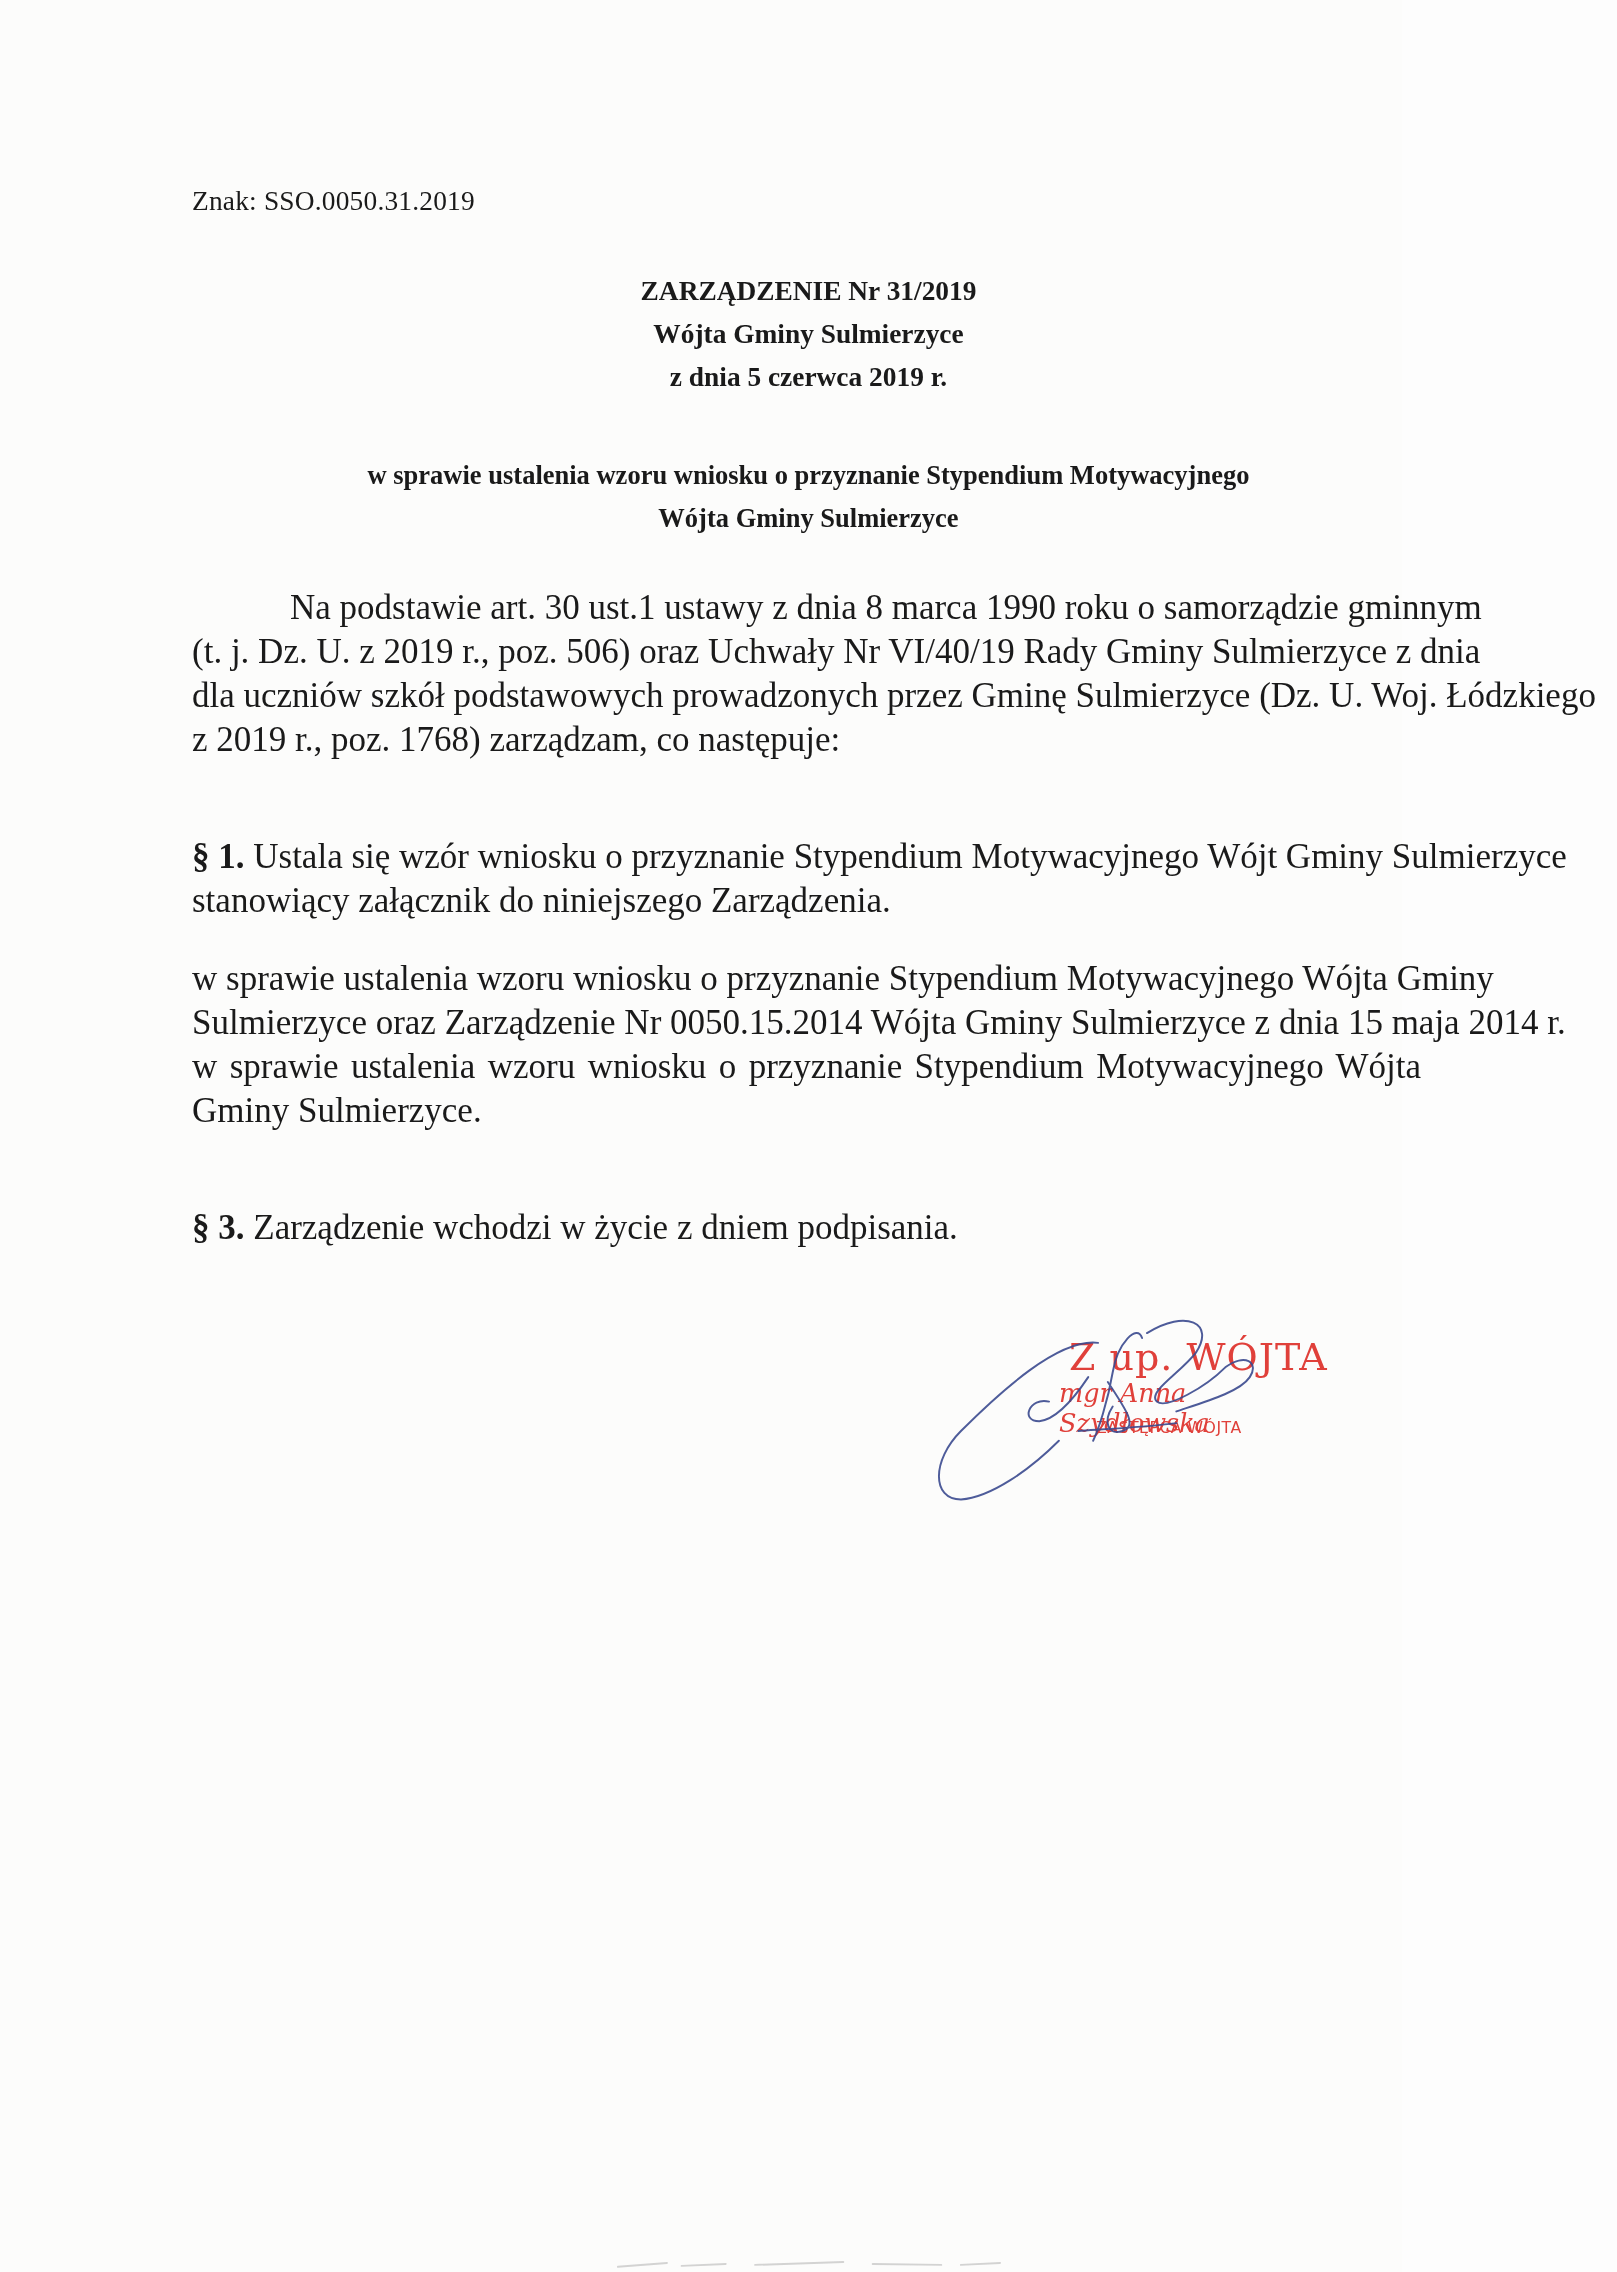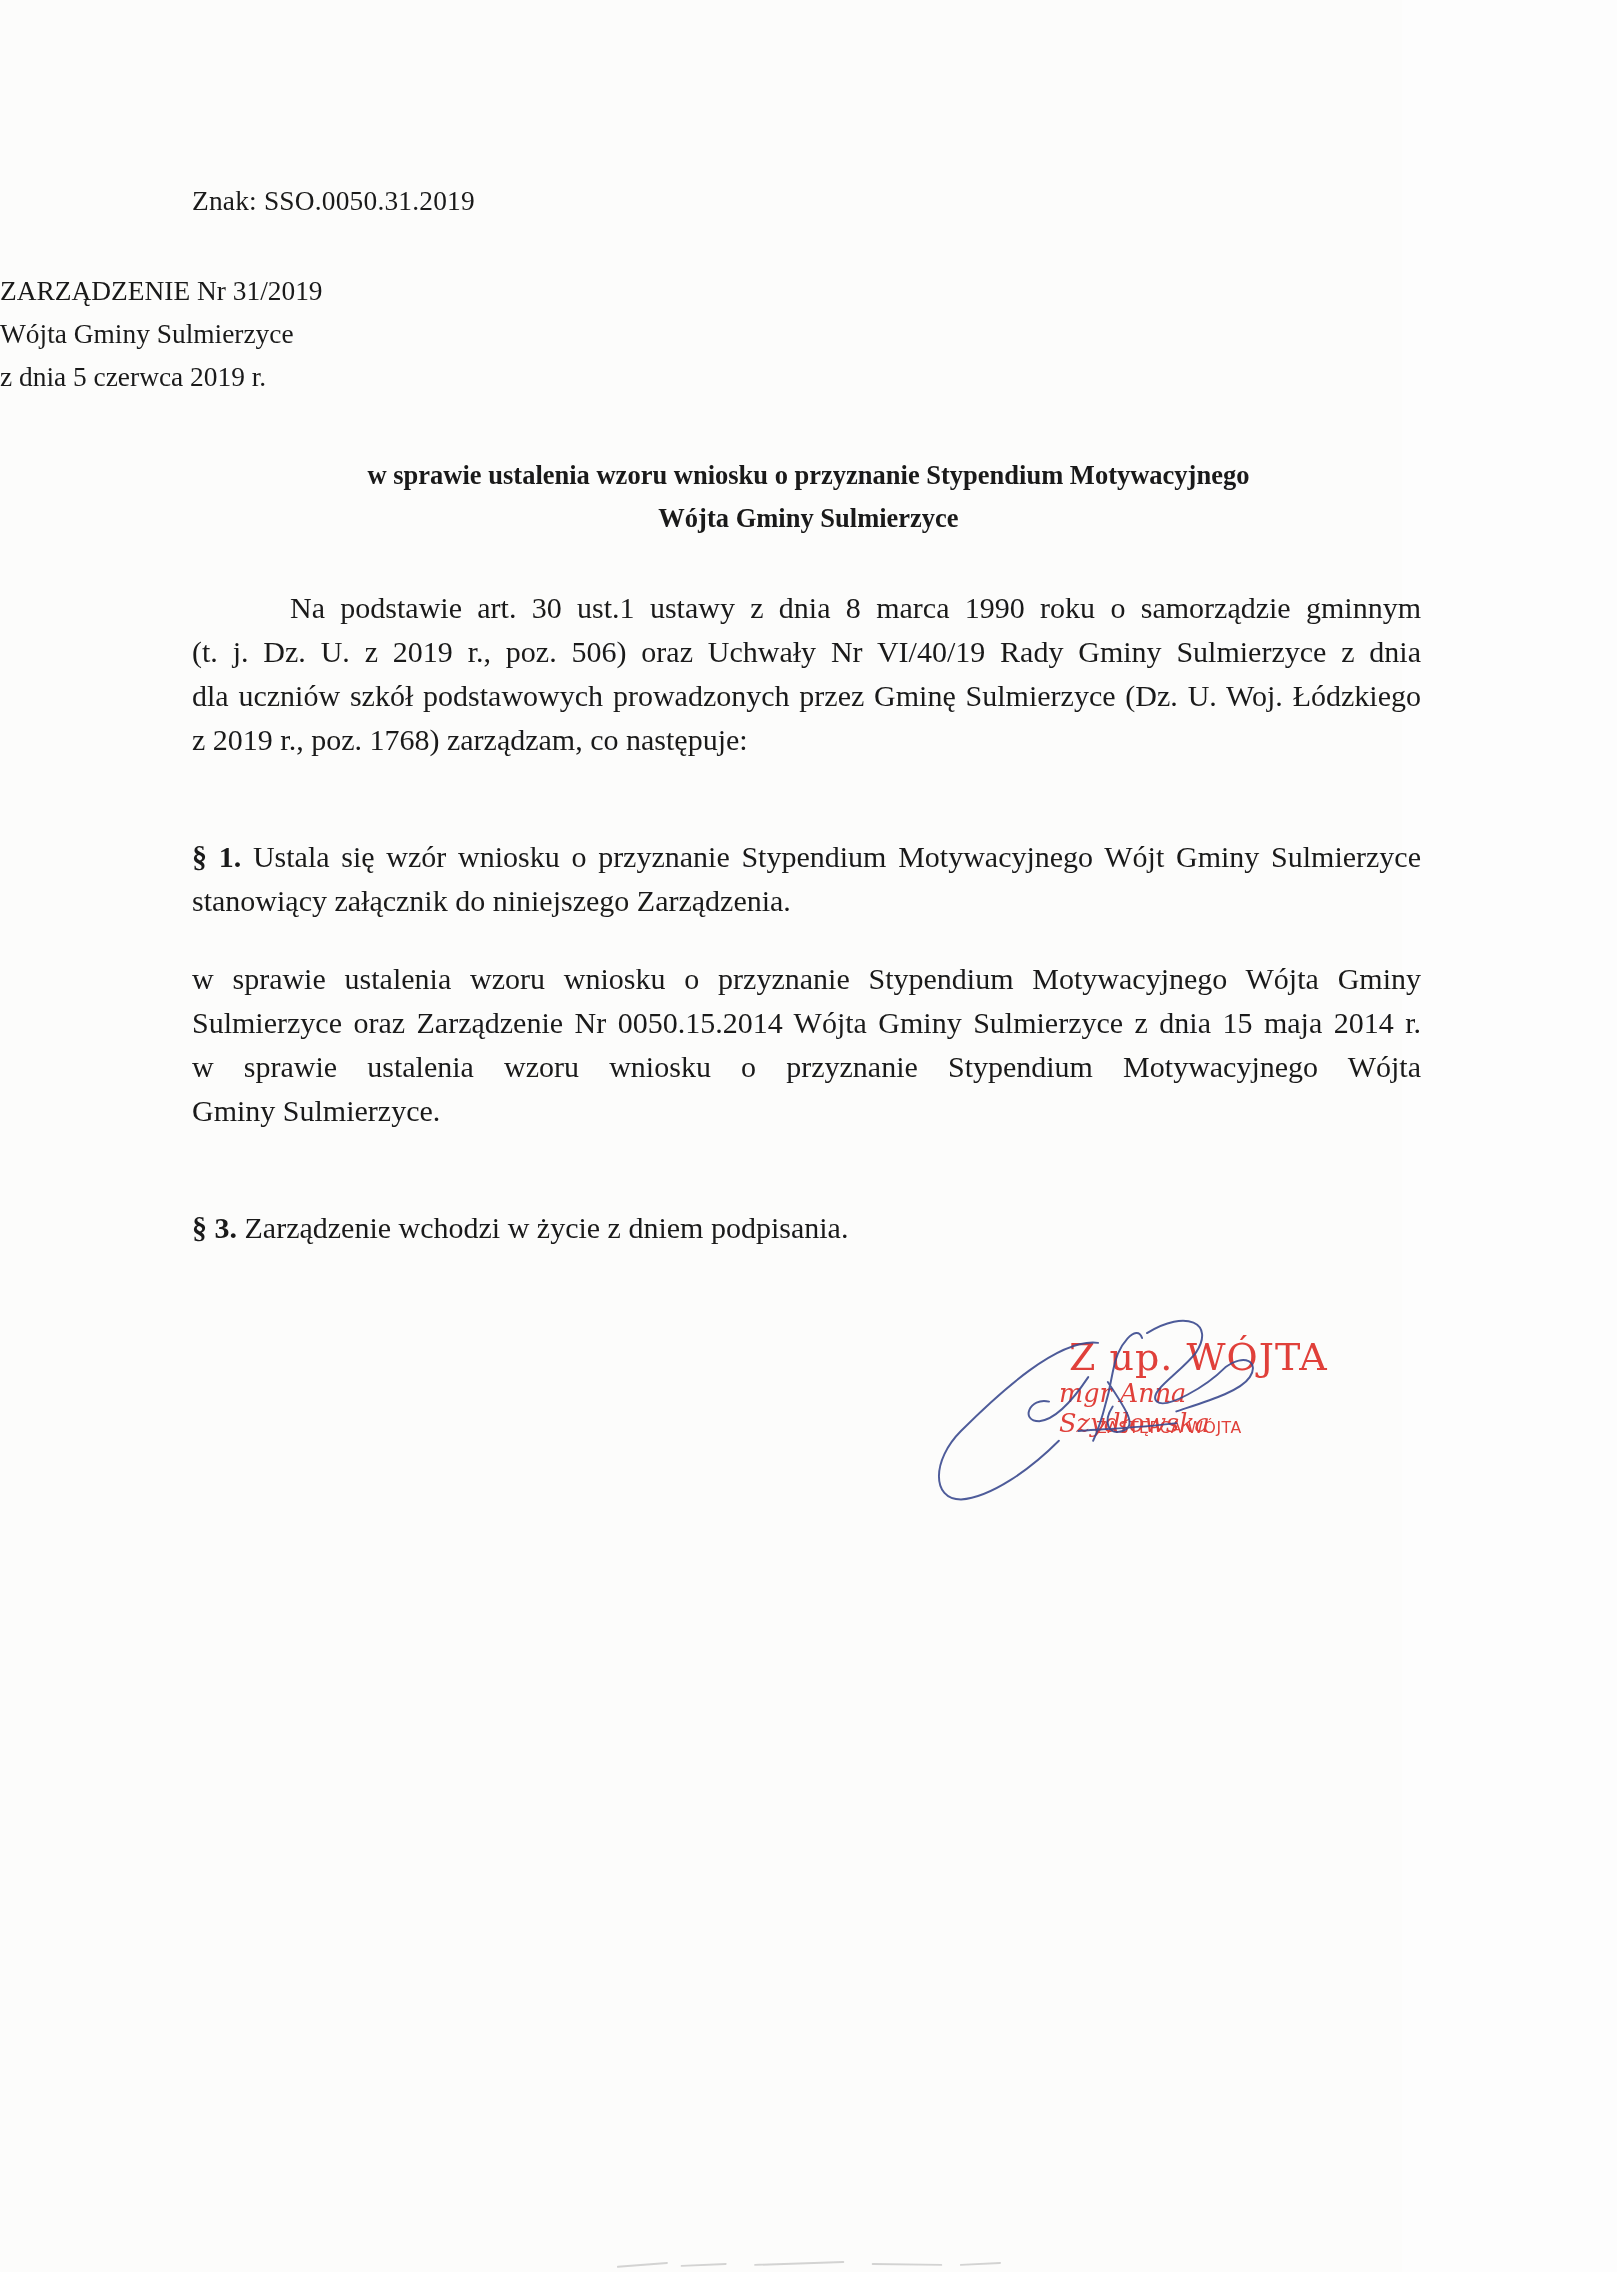--- a/index.html
+++ b/index.html
@@ -25,41 +25,41 @@
     position: absolute;
     left: 192px;
     top: 186px;
     font-size: 27.4px;
     letter-spacing: 0.2px;
   }
   .header {
     position: absolute;
     left: 0;
     width: 1617px;
-    text-align: left;
-    font-weight: normal;
+    text-align: center;
+    font-weight: bold;
     font-size: 27.4px;
   }
   .header .line { display: block; height: 43px; line-height: 43px; }
   .h1 { top: 270px; }
   .subject {
     position: absolute;
     left: 0;
     width: 1617px;
     top: 454px;
     text-align: center;
     font-weight: bold;
     font-size: 26.5px;
   }
   .subject .line { display: block; height: 43px; line-height: 43px; }
   .para {
     position: absolute;
     left: 192px;
     width: 1229px;
-    font-size: 30px;
+    font-size: 35px;
     line-height: 44px;
     text-align: justify;
   }
   .para .line {
     display: block;
     height: 44px;
     white-space: nowrap;
     text-align: justify;
     text-align-last: justify;
   }

